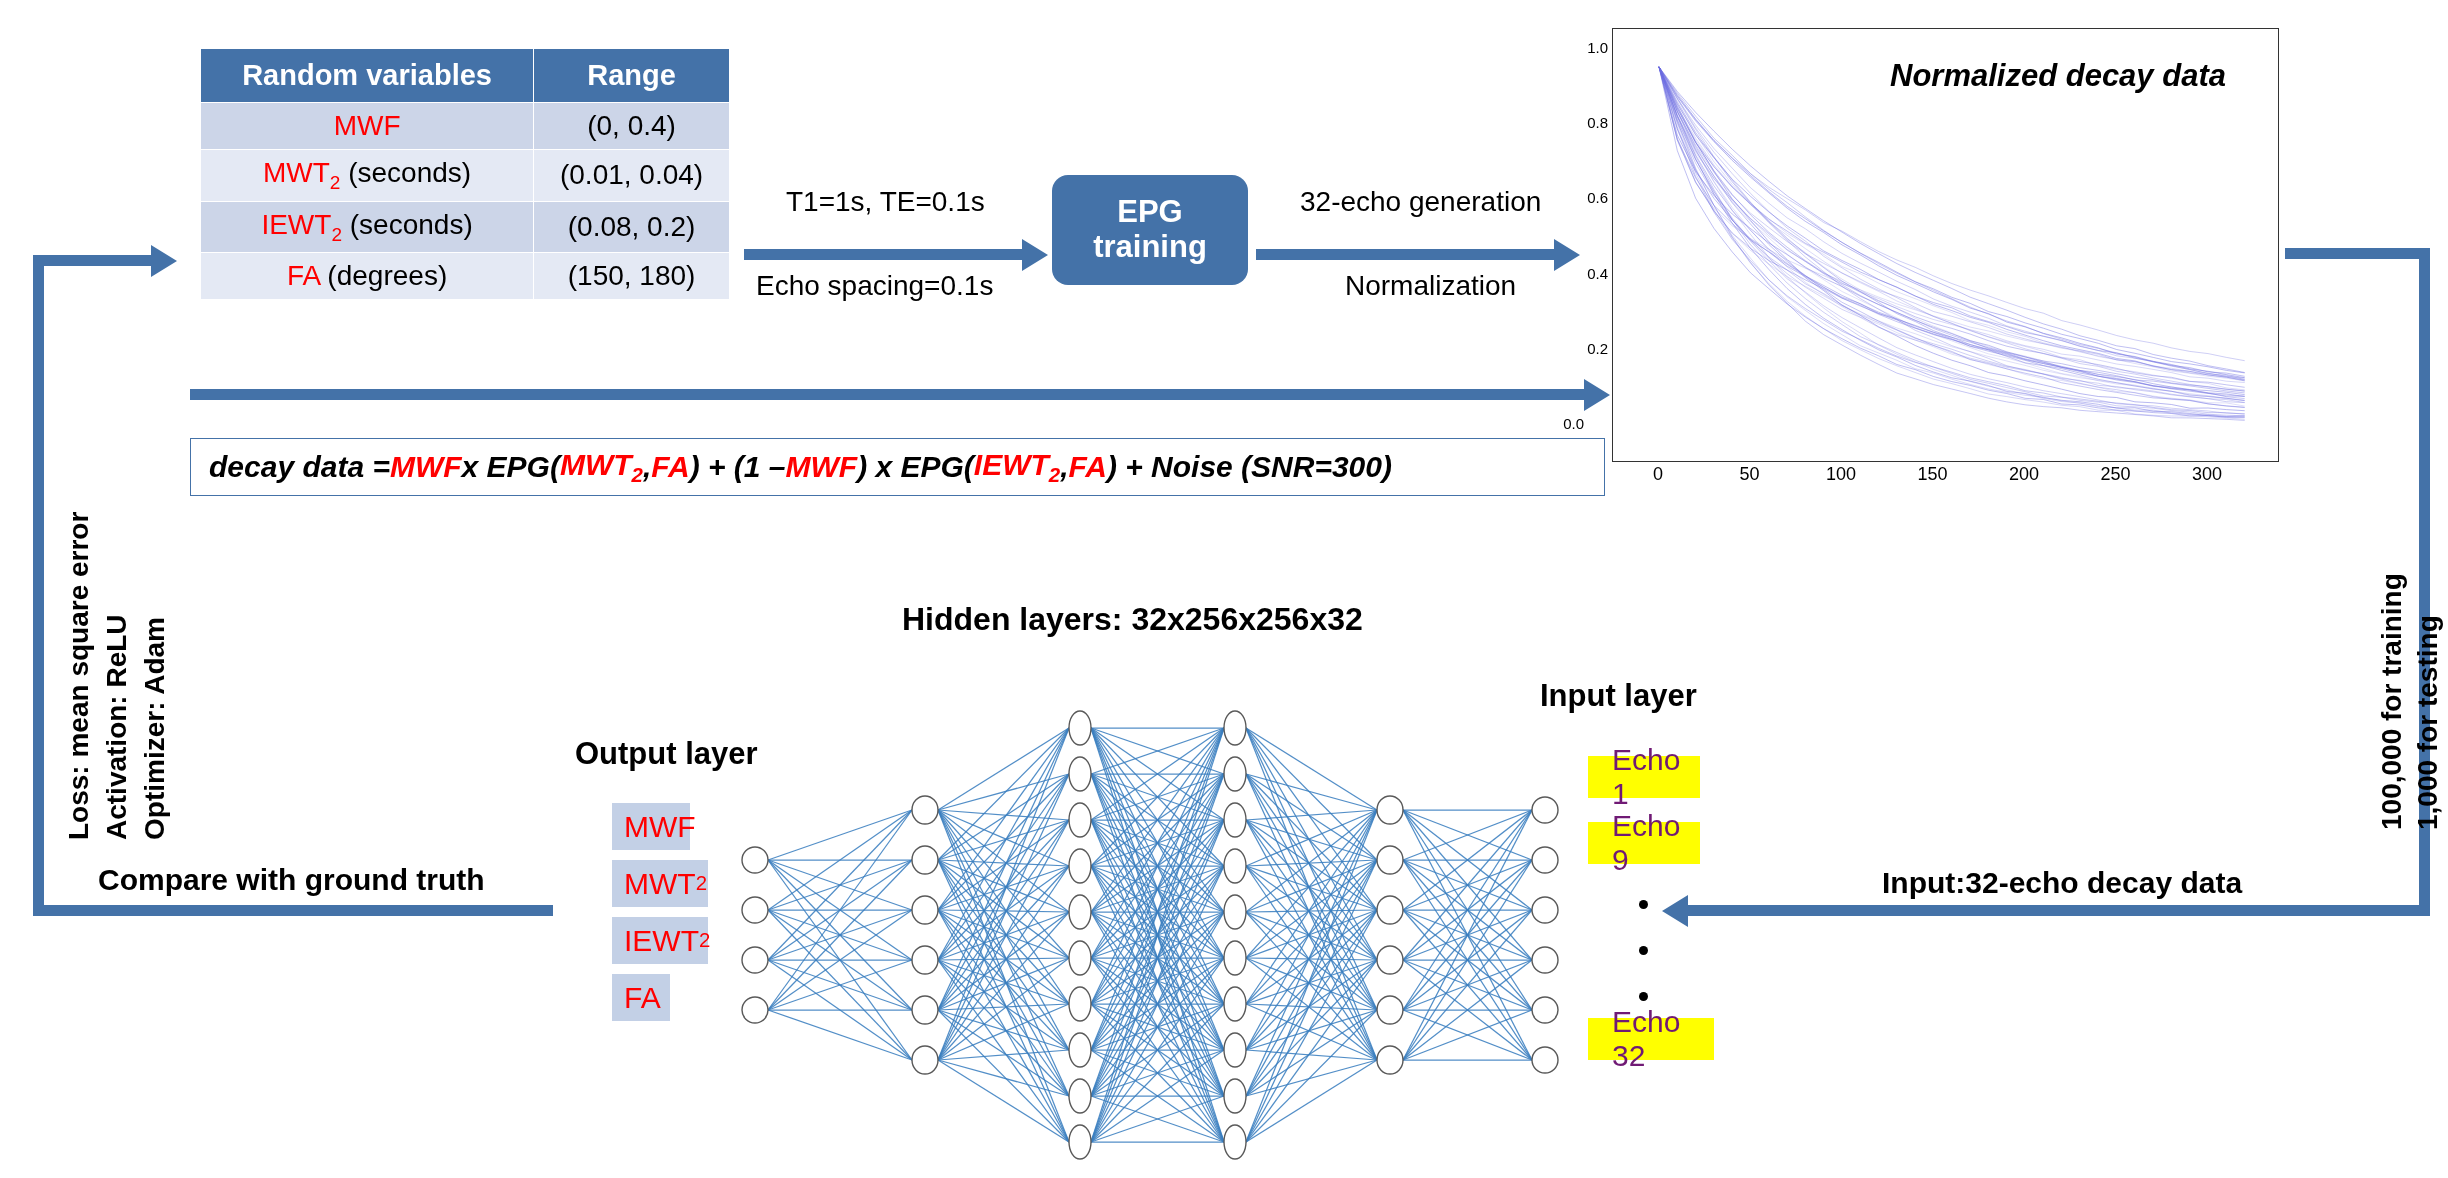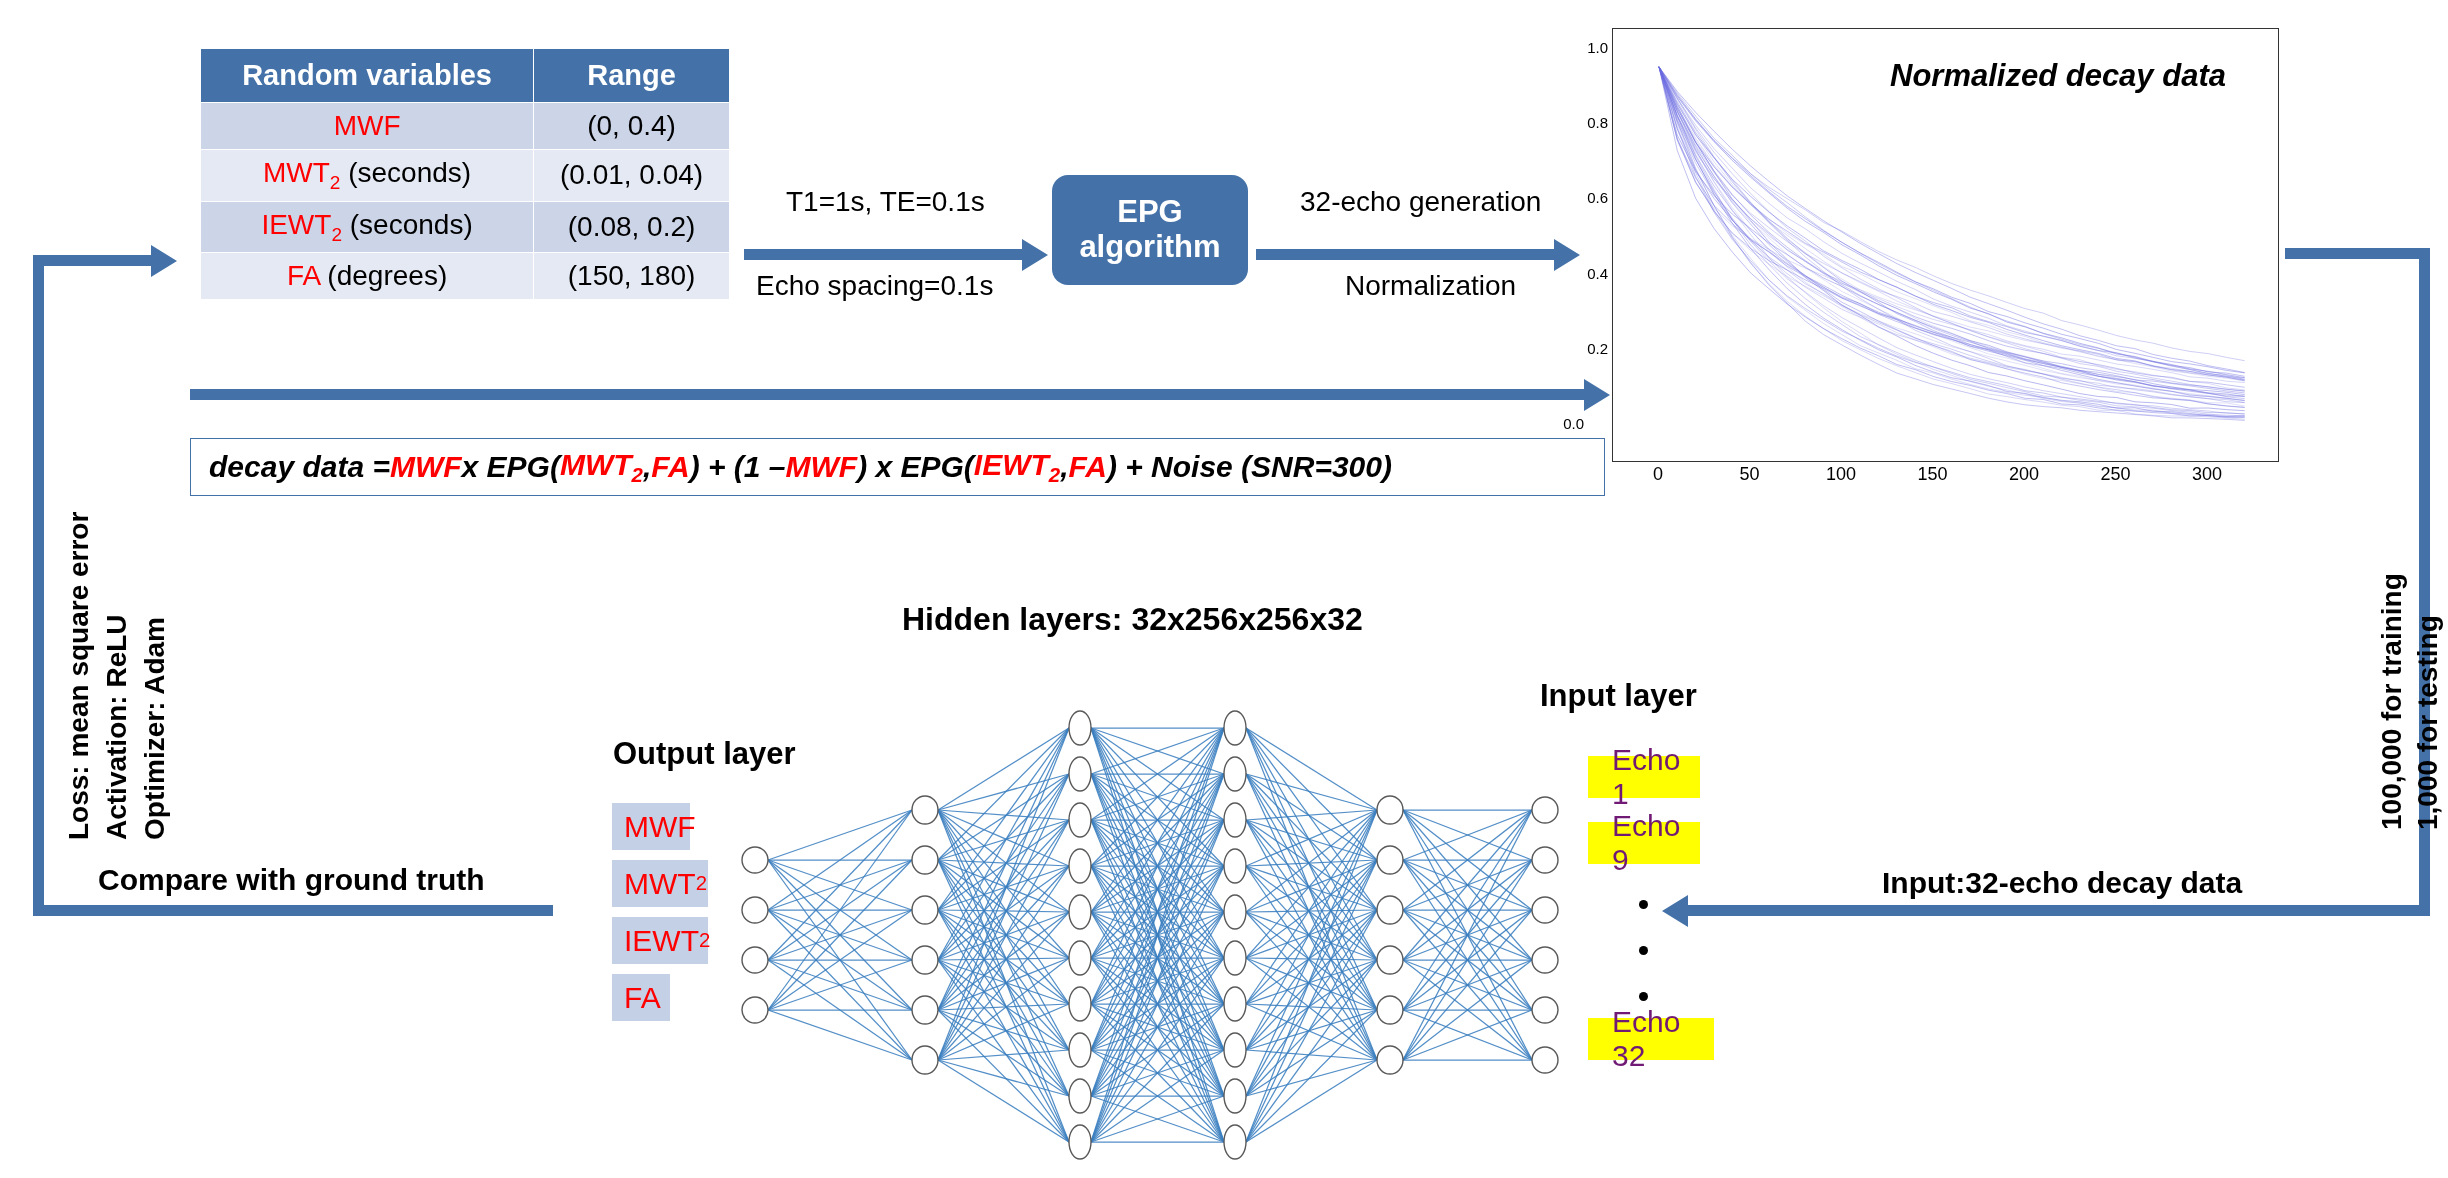--- a/index.html
+++ b/index.html
@@ -86,21 +86,21 @@
     </tbody>
 </table>
 
 <div class="lbl" style="left:786px;top:186px;">T1=1s, TE=0.1s</div>
 <div class="hbar" style="left:744px;top:249px;width:280px;"></div>
 <div class="ahead-r" style="left:1022px;top:239px;"></div>
 <div class="lbl" style="left:756px;top:270px;">Echo spacing=0.1s</div>
 
 <div id="epg-box" class="abs">
   <div>EPG</div>
-  <div>algorithm</div>
+  <div>training</div>
 </div>
 
 <div class="lbl" style="left:1300px;top:186px;">32-echo generation</div>
 <div class="hbar" style="left:1256px;top:249px;width:300px;"></div>
 <div class="ahead-r" style="left:1554px;top:239px;"></div>
 <div class="lbl" style="left:1345px;top:270px;">Normalization</div>
 
 <div class="hbar" style="left:190px;top:389px;width:1396px;"></div>
 <div class="ahead-r" style="left:1584px;top:379px;"></div>
 
@@ -198,21 +198,21 @@
 <div class="ahead-r" style="left:151px;top:245px;"></div>
 <div class="hbar" style="left:33px;top:905px;width:520px;"></div>
 
 <div class="rot" style="left:63px;top:840px;transform:rotate(-90deg);font-size:28px;">Loss: mean square error</div>
 <div class="rot" style="left:101px;top:840px;transform:rotate(-90deg);font-size:28px;">Activation: ReLU</div>
 <div class="rot" style="left:139px;top:840px;transform:rotate(-90deg);font-size:28px;">Optimizer: Adam</div>
 
 <div class="lbl bold" style="left:98px;top:863px;font-size:30px;">Compare with ground truth</div>
 
 <div class="lbl bold" style="left:902px;top:601px;font-size:32px;">Hidden layers: 32x256x256x32</div>
-<div class="lbl bold" style="left:575px;top:736px;font-size:31px;margin-left:38px;">Output layer</div>
+<div class="lbl bold" style="left:575px;top:736px;font-size:31px;">Output layer</div>
 <div class="lbl bold" style="left:1540px;top:678px;font-size:31px;">Input layer</div>
 
 <svg id="net-svg" class="abs" style="left:0;top:0;" width="2448" height="1178">
     <line x1="768" y1="860" x2="912" y2="810" stroke="#3a7ebf" stroke-width="1.25" stroke-opacity="0.88"></line>
     <line x1="768" y1="860" x2="912" y2="860" stroke="#3a7ebf" stroke-width="1.25" stroke-opacity="0.88"></line>
     <line x1="768" y1="860" x2="912" y2="910" stroke="#3a7ebf" stroke-width="1.25" stroke-opacity="0.88"></line>
     <line x1="768" y1="860" x2="912" y2="960" stroke="#3a7ebf" stroke-width="1.25" stroke-opacity="0.88"></line>
     <line x1="768" y1="860" x2="912" y2="1010" stroke="#3a7ebf" stroke-width="1.25" stroke-opacity="0.88"></line>
     <line x1="768" y1="860" x2="912" y2="1060" stroke="#3a7ebf" stroke-width="1.25" stroke-opacity="0.88"></line>
     <line x1="768" y1="910" x2="912" y2="810" stroke="#3a7ebf" stroke-width="1.25" stroke-opacity="0.88"></line>

